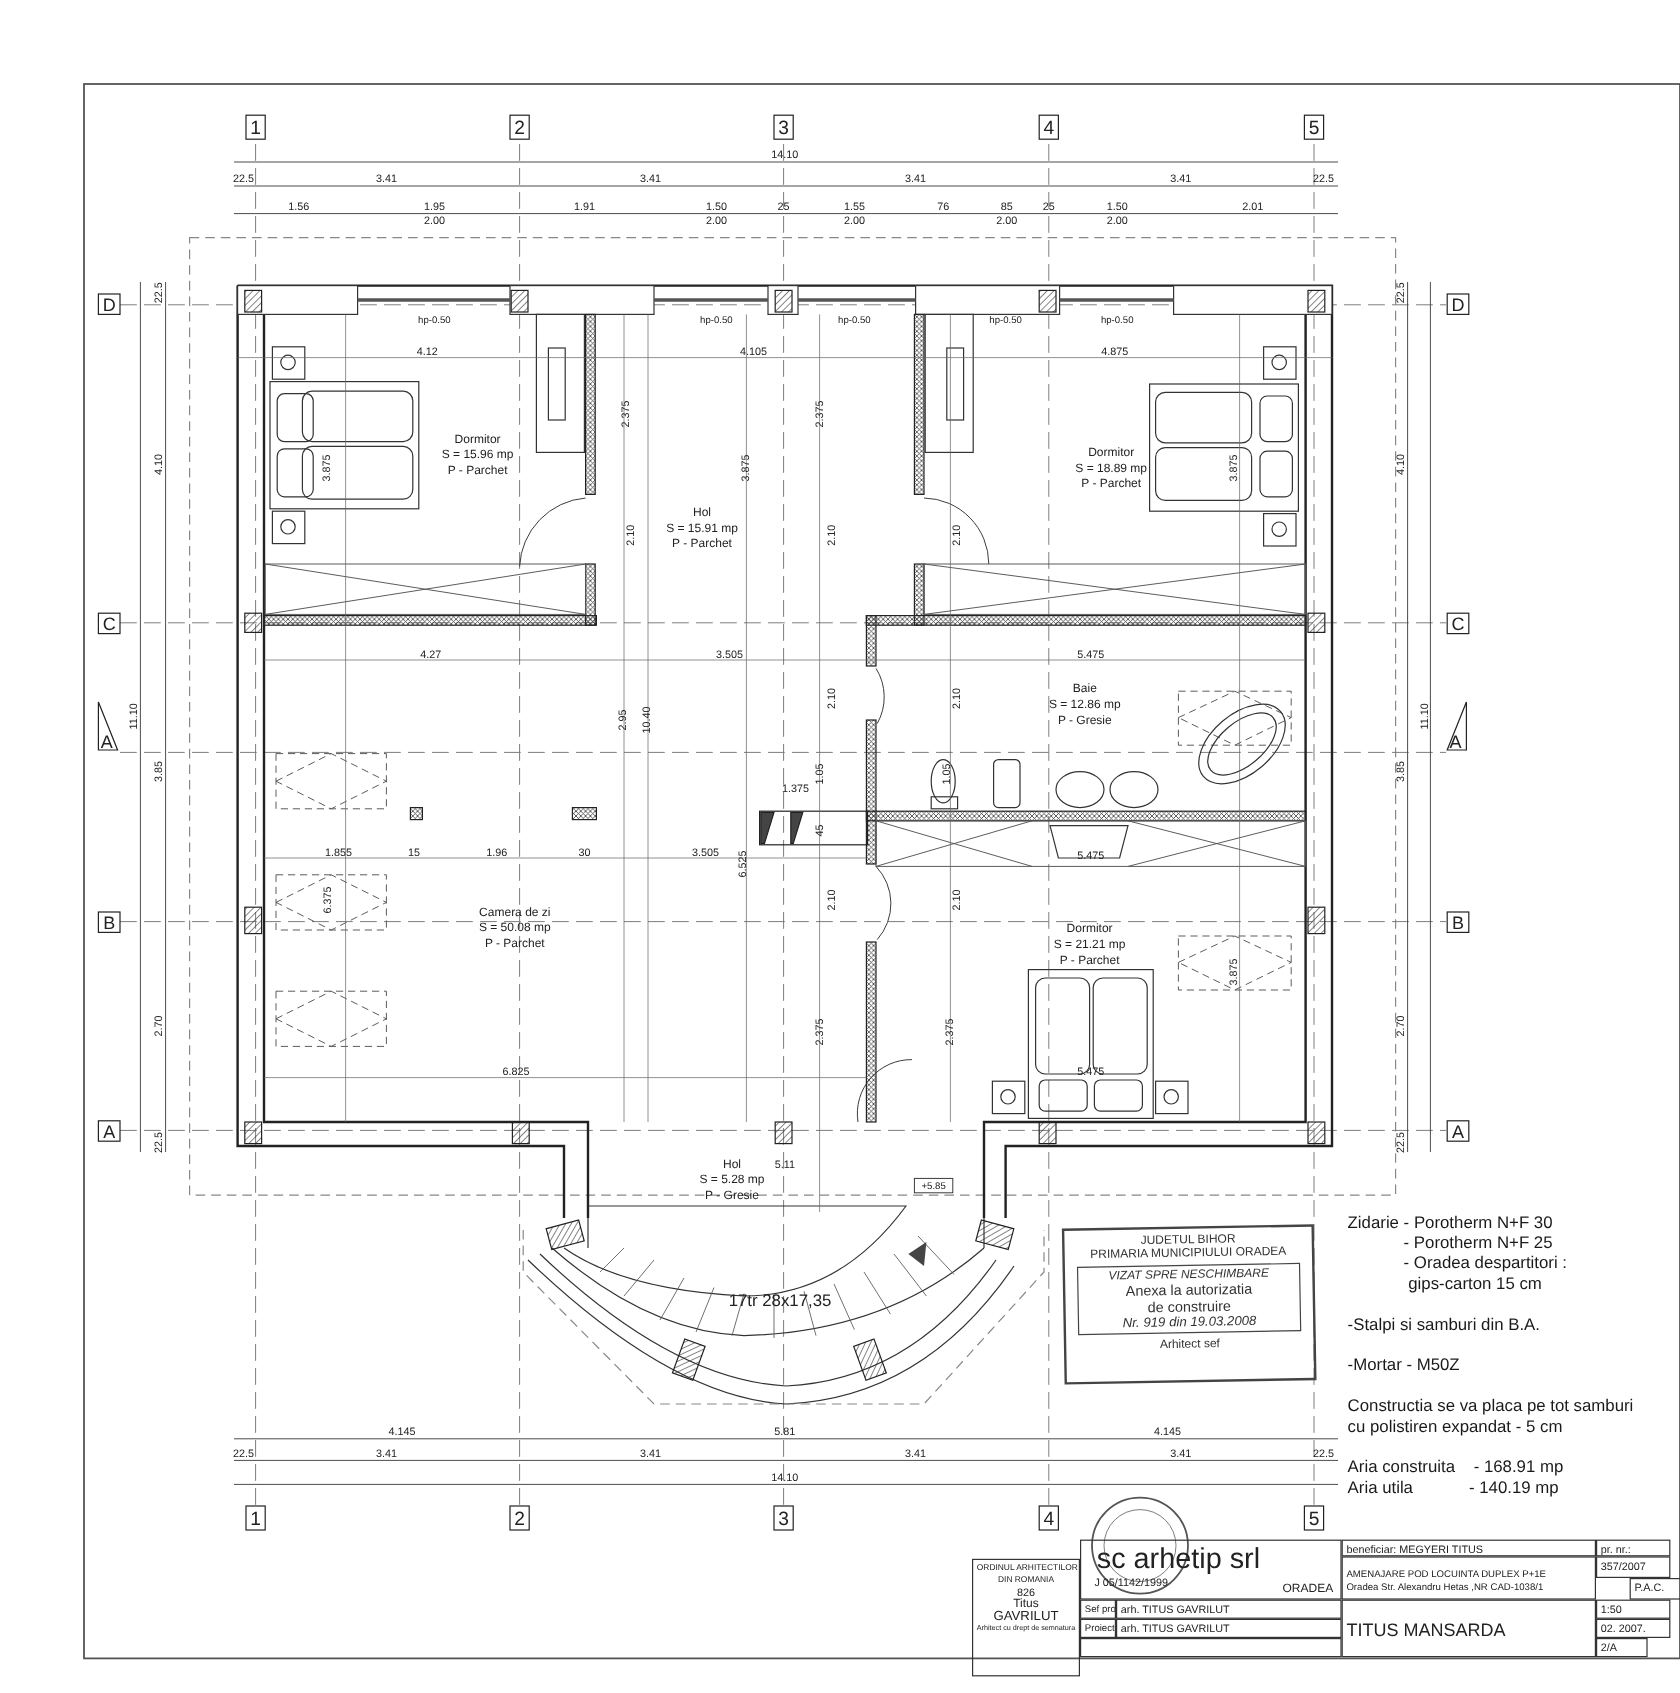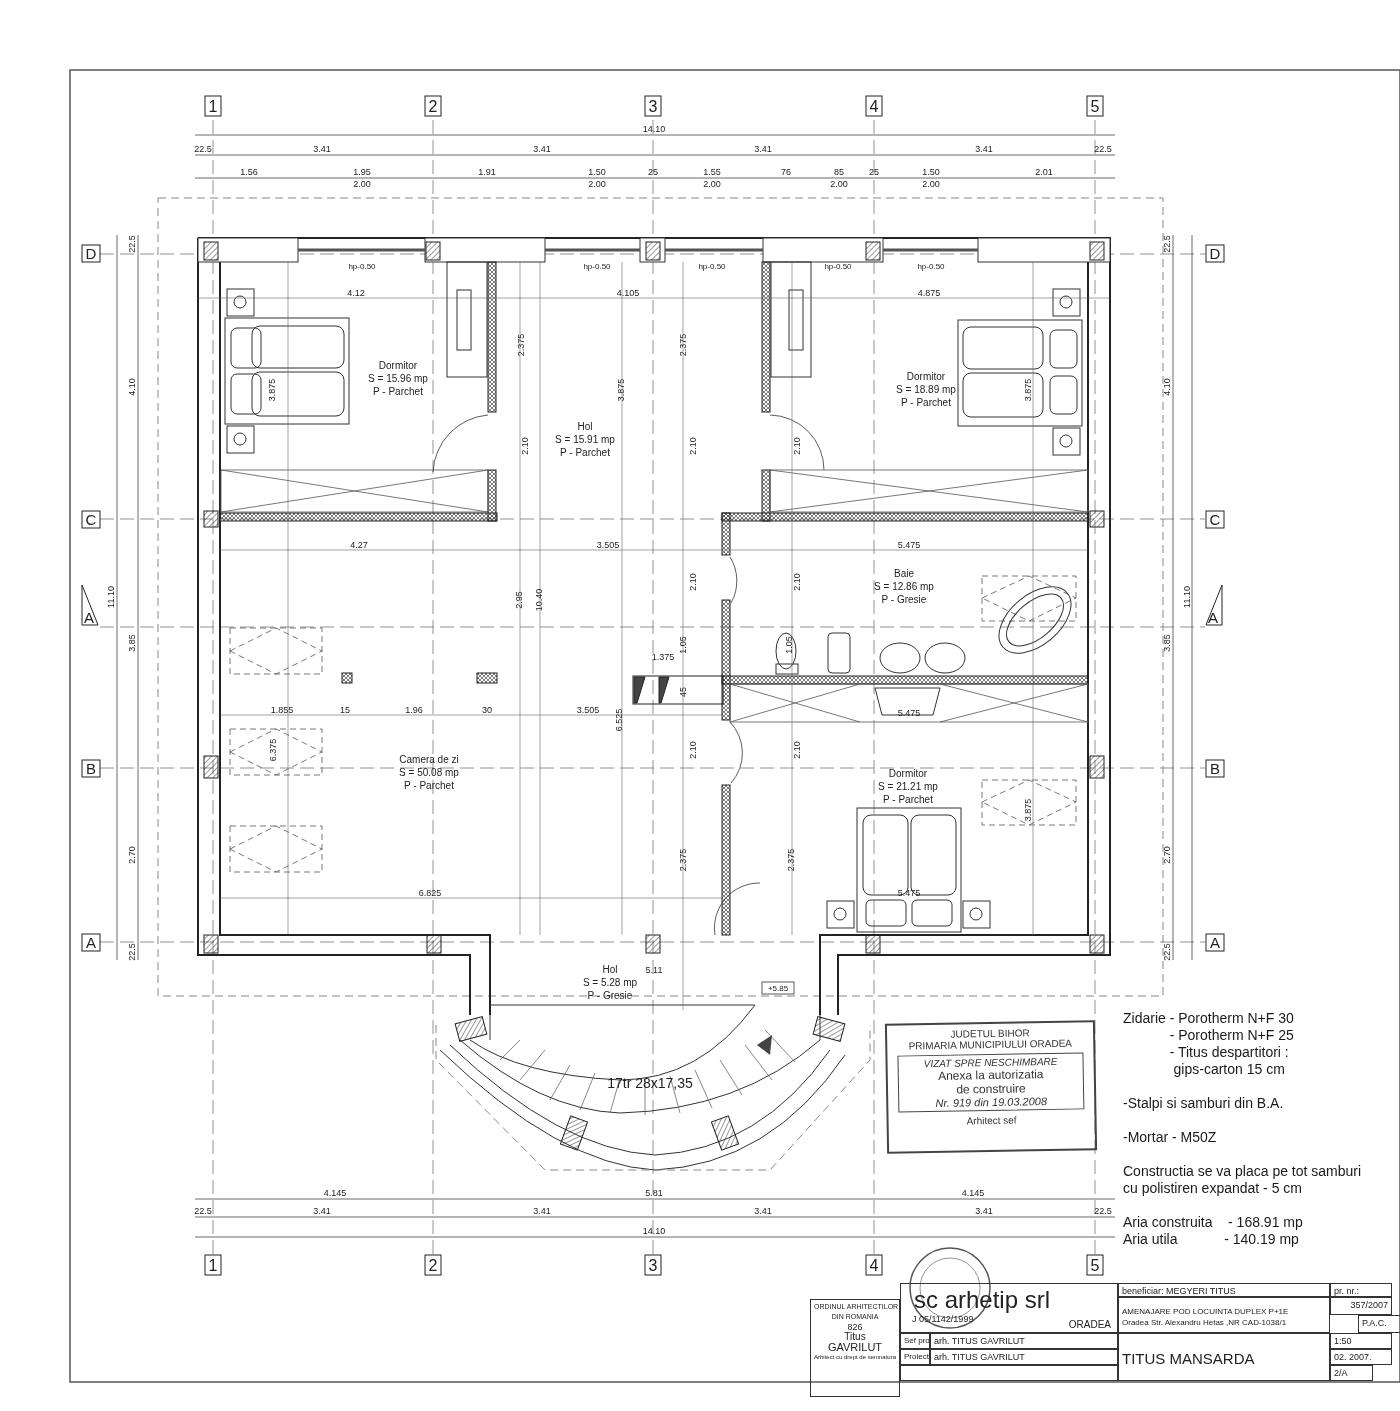--- a/index.html
+++ b/index.html
@@ -447,21 +447,21 @@
 
   <text x="650" y="1088" font-size="14" class="t" text-anchor="middle">17tr 28x17,35</text>
 
   <circle cx="950" cy="1288" r="40" fill="none" stroke="#555" stroke-width="1.5"></circle>
   <circle cx="950" cy="1288" r="30" fill="none" stroke="#777" stroke-width="0.8"></circle>
 </svg>
 
 <div class="notes">
   <div>Zidarie - Porotherm N+F 30</div>
   <div>            - Porotherm N+F 25</div>
-  <div>            - Titus despartitori :</div>
+  <div>            - Oradea despartitori :</div>
   <div>             gips-carton 15 cm</div>
   <div>&nbsp;</div>
   <div>-Stalpi si samburi din B.A.</div>
   <div>&nbsp;</div>
   <div>-Mortar - M50Z</div>
   <div>&nbsp;</div>
   <div>Constructia se va placa pe tot samburi</div>
   <div>cu polistiren expandat - 5 cm</div>
   <div>&nbsp;</div>
   <div>Aria construita    - 168.91 mp</div>
@@ -499,18 +499,18 @@
   <div class="cell" style="left:90px;top:66px;width:30px;height:16px;font-size:8px;">Proiectat</div>
   <div class="cell" style="left:120px;top:66px;width:188px;height:16px;">arh. TITUS GAVRILUT</div>
   <div class="cell" style="left:90px;top:82px;width:218px;height:16px;"></div>
   <div class="cell" style="left:308px;top:0;width:212px;height:14px;">beneficiar: MEGYERI TITUS</div>
   <div class="cell" style="left:308px;top:14px;width:212px;height:36px;font-size:8px;line-height:11px;">
     <div style="padding-top:6px;">AMENAJARE POD LOCUINTA DUPLEX P+1E</div>
     <div>Oradea Str. Alexandru Hetas ,NR CAD-1038/1</div>
   </div>
   <div class="cell" style="left:308px;top:50px;width:212px;height:48px;font-size:15px;padding-top:16px;">TITUS MANSARDA</div>
   <div class="cell" style="left:520px;top:0;width:62px;height:14px;">pr. nr.:</div>
-  <div class="cell" style="left:520px;top:14px;width:62px;height:18px;text-align:right;">357/2007</div>
+  <div class="cell" style="left:520px;top:14px;width:62px;height:18px;">357/2007</div>
   <div class="cell" style="left:548px;top:32px;width:76px;height:18px;">P.A.C.</div>
   <div class="cell" style="left:520px;top:50px;width:62px;height:16px;">1:50</div>
   <div class="cell" style="left:520px;top:66px;width:62px;height:16px;">02. 2007.</div>
   <div class="cell" style="left:520px;top:82px;width:43px;height:16px;">2/A</div>
 </div>
 
 </body></html>

